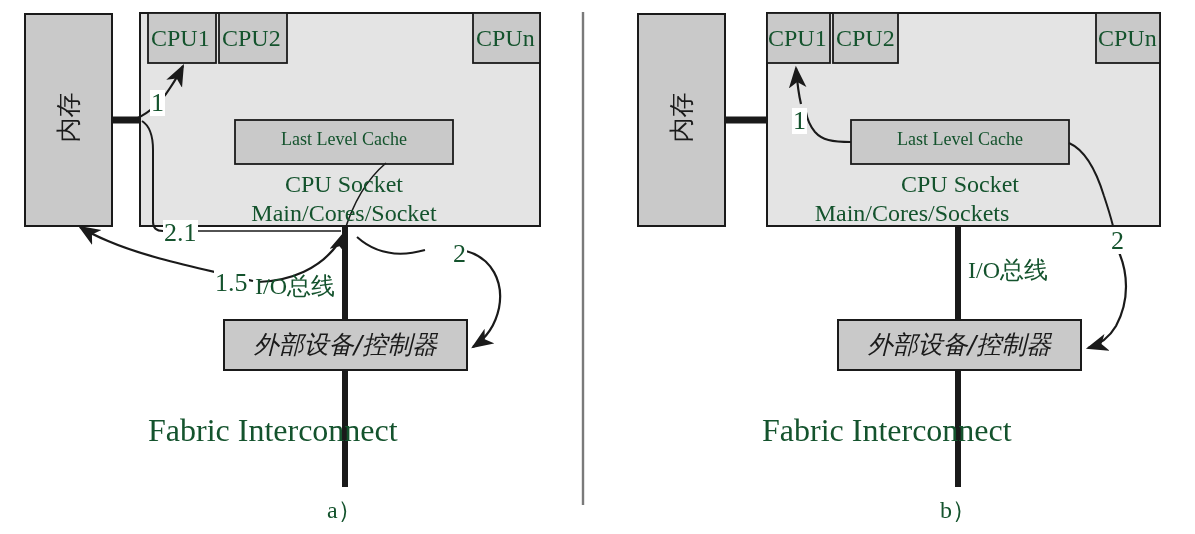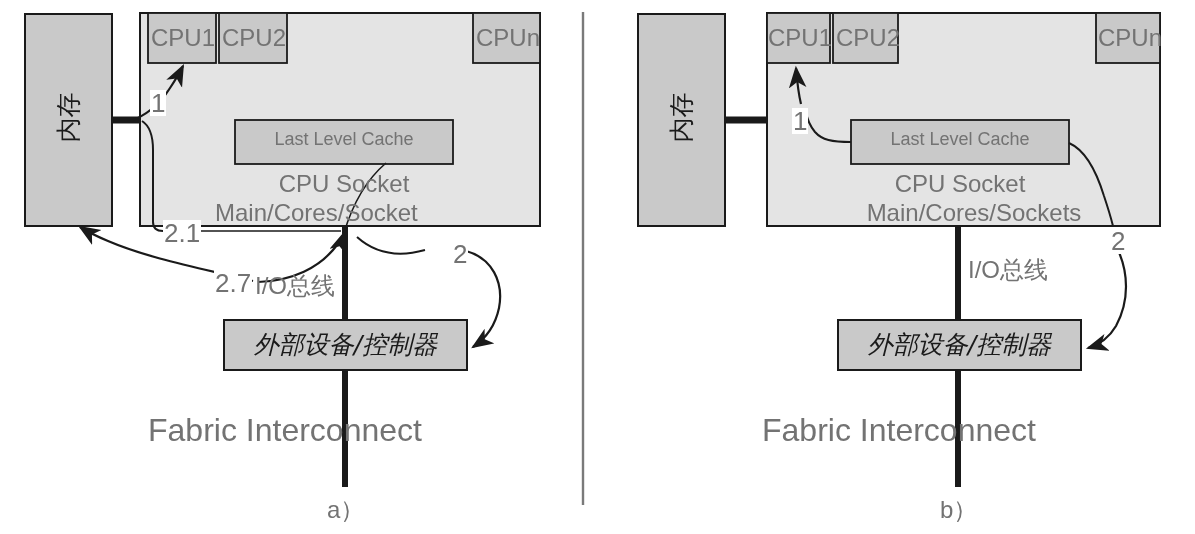--- a/index.html
+++ b/index.html
@@ -20,22 +20,22 @@
     height: 534px;
     background: #ffffff;
   }
   #figure svg {
     position: absolute;
     left: 0;
     top: 0;
   }
   .lbl {
     position: absolute;
-    font-family: Liberation Sans, sans-serif;
-    color: #737373;
+    font-family: Liberation Serif, serif;
+    color: #14532d;
     white-space: nowrap;
     line-height: 1;
   }
   .lbl-cn {
     font-family: "DejaVu Sans", "Liberation Sans", sans-serif;
     color: #1a1a1a;
   }
   .cpu-label { font-size: 24px; }
   .cache-label { font-size: 18px; }
   .socket-label { font-size: 24px; }
@@ -132,45 +132,45 @@
 
   <div class="lbl lbl-cn mem-label" style="left:36px; top:105px; width:65px; text-align:center;">内存</div>
 
   <div class="lbl cpu-label" style="left:151px; top:26px;">CPU1</div>
   <div class="lbl cpu-label" style="left:222px; top:26px;">CPU2</div>
   <div class="lbl cpu-label" style="left:476px; top:26px;">CPUn</div>
 
   <div class="lbl cache-label" style="left:235px; top:130px; width:218px; text-align:center;">Last Level Cache</div>
 
   <div class="lbl socket-label" style="left:235px; top:172px; width:218px; text-align:center;">CPU Socket</div>
-  <div class="lbl socket-label" style="left:215px; top:201px; width:258px; ">Main/Cores/Socket</div>
+  <div class="lbl socket-label" style="left:215px; top:201px; width:258px; text-align:center;">Main/Cores/Socket</div>
 
   <div class="lbl flow-num" style="left:150px; top:90px;">1</div>
   <div class="lbl flow-num" style="left:163px; top:220px;">2.1</div>
-  <div class="lbl flow-num" style="left:214px; top:270px;">2.7</div>
+  <div class="lbl flow-num" style="left:214px; top:270px;">1.5</div>
   <div class="lbl flow-num" style="left:452px; top:241px;">2</div>
 
   <div class="lbl bus-label-cn" style="left:255px; top:274px;">I/O总线</div>
 
   <div class="lbl lbl-cn dev-label-cn" style="left:224px; top:332px; width:243px; text-align:center;">外部设备/控制器</div>
 
   <div class="lbl fabric-label" style="left:148px; top:414px;">Fabric Interconnect</div>
 
   <div class="lbl panel-caption" style="left:327px; top:498px;">a）</div>
 
   <div class="lbl lbl-cn mem-label" style="left:649px; top:105px; width:65px; text-align:center;">内存</div>
 
   <div class="lbl cpu-label" style="left:768px; top:26px;">CPU1</div>
   <div class="lbl cpu-label" style="left:836px; top:26px;">CPU2</div>
   <div class="lbl cpu-label" style="left:1098px; top:26px;">CPUn</div>
 
   <div class="lbl cache-label" style="left:851px; top:130px; width:218px; text-align:center;">Last Level Cache</div>
 
   <div class="lbl socket-label" style="left:851px; top:172px; width:218px; text-align:center;">CPU Socket</div>
-  <div class="lbl socket-label" style="left:840px; top:201px; width:268px; text-align:center;">Main/Cores/Sockets</div>
+  <div class="lbl socket-label" style="left:778px; top:201px; width:268px; text-align:center;">Main/Cores/Sockets</div>
 
   <div class="lbl flow-num" style="left:792px; top:108px;">1</div>
   <div class="lbl flow-num" style="left:1110px; top:228px;">2</div>
 
   <div class="lbl bus-label-cn" style="left:968px; top:258px;">I/O总线</div>
 
   <div class="lbl lbl-cn dev-label-cn" style="left:838px; top:332px; width:243px; text-align:center;">外部设备/控制器</div>
 
   <div class="lbl fabric-label" style="left:762px; top:414px;">Fabric Interconnect</div>
 

